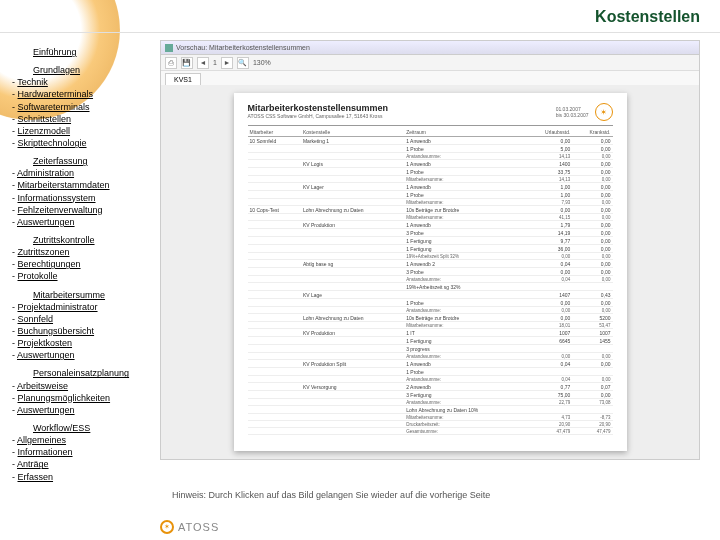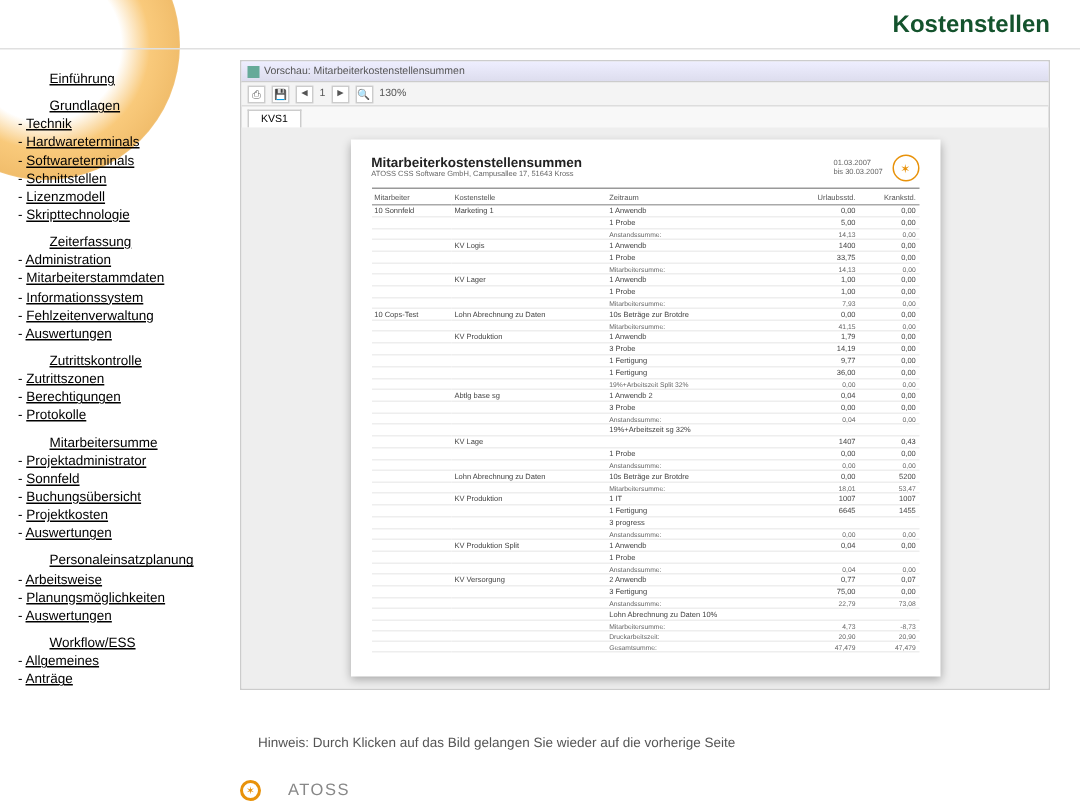--- a/index.html
+++ b/index.html
@@ -25,21 +25,21 @@
   .page-title-block .sub-t { font-size: 5px; color: #666; }
   .page-meta { font-size: 5px; color: #666; display: flex; gap: 6px; align-items: center; }
   .logo { width: 18px; height: 18px; border: 1px solid #e8920a; border-radius: 50%; display: flex; align-items: center; justify-content: center; color: #e8920a; font-size: 8px; }
   table { width: 100%; border-collapse: collapse; font-size: 5px; margin-top: 2px; }
   th { text-align: left; padding: 1px 2px; border-bottom: 0.5px solid #aaa; font-weight: normal; color: #555; }
   td { padding: 0.5px 2px; border-bottom: 0.5px solid #eee; white-space: nowrap; overflow: hidden; }
   tr.grp td { border-top: 0.5px solid #bbb; }
   td.r { text-align: right; }
   tr.sum td { font-size: 4.5px; color: #666; }
   .hint { position: absolute; bottom: 40px; left: 160px; font-size: 9px; color: #555; margin-left: 12px; }
-  .footer { position: absolute; bottom: 6px; left: 160px; display: flex; align-items: center; gap: 18px; }
+  .footer { position: absolute; bottom: 6px; left: 160px; display: flex; align-items: center; gap: 4px; }
   .footer-logo { width: 14px; height: 14px; border-radius: 50%; border: 2px solid #e8920a; display: flex; align-items: center; justify-content: center; font-size: 7px; color: #e8920a; }
   .footer-text { font-size: 11px; color: #888; letter-spacing: 1px; }
 </style>
 </head>
 <body>
 
 <div class="corner"></div>
 <div class="header">Kostenstellen</div>
 <div class="hr"></div>
 
@@ -68,21 +68,23 @@
       <span class="sub"><a>Sonnfeld</a></span>
       <span class="sub"><a>Buchungsübersicht</a></span>
       <span class="sub"><a>Projektkosten</a></span>
       <span class="sub"><a>Auswertungen</a></span>
       <a class="section-head">Personaleinsatzplanung</a>
       <span class="sub"><a>Arbeitsweise</a></span>
       <span class="sub"><a>Planungsmöglichkeiten</a></span>
       <span class="sub"><a>Auswertungen</a></span>
       <a class="section-head">Workflow/ESS</a>
       <span class="sub"><a>Allgemeines</a></span>
+      <span class="sub"><a>Informationen</a></span>
       <span class="sub"><a>Anträge</a></span>
+      <span class="sub"><a>Erfassen</a></span>
     </div>
 </nav>
 
 <div class="preview">
   <div class="titlebar">
     <div class="titlebar-icon"></div>
     <span>Vorschau: Mitarbeiterkostenstellensummen</span>
   </div>
   <div class="toolbar">
     <div class="tb-btn">⎙</div>

